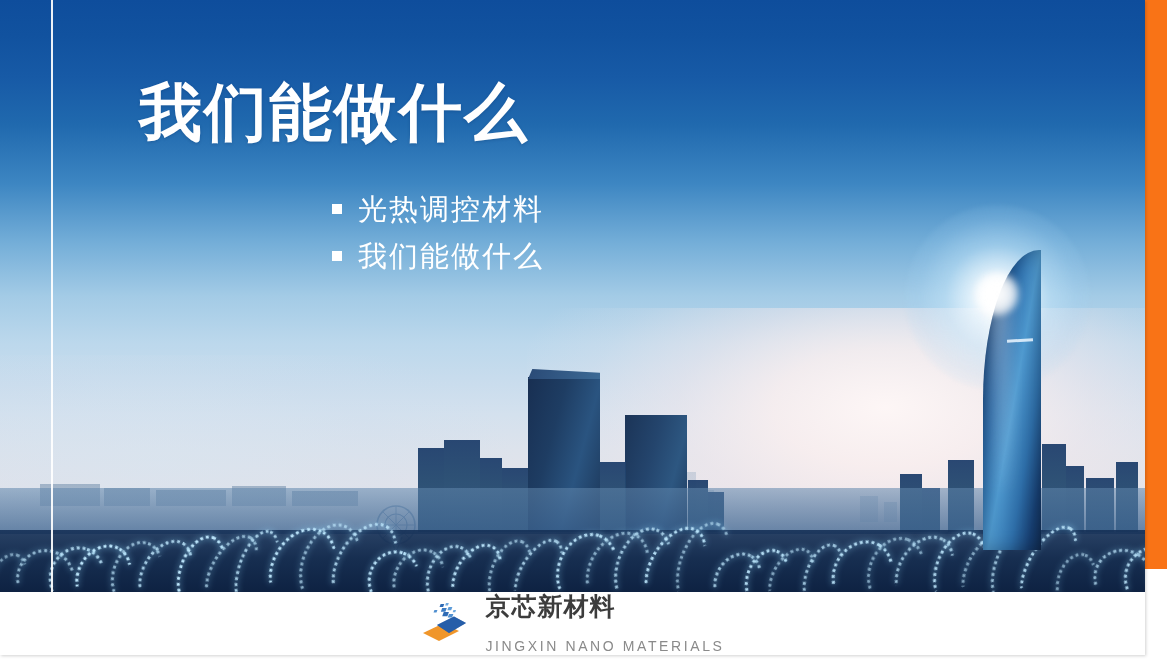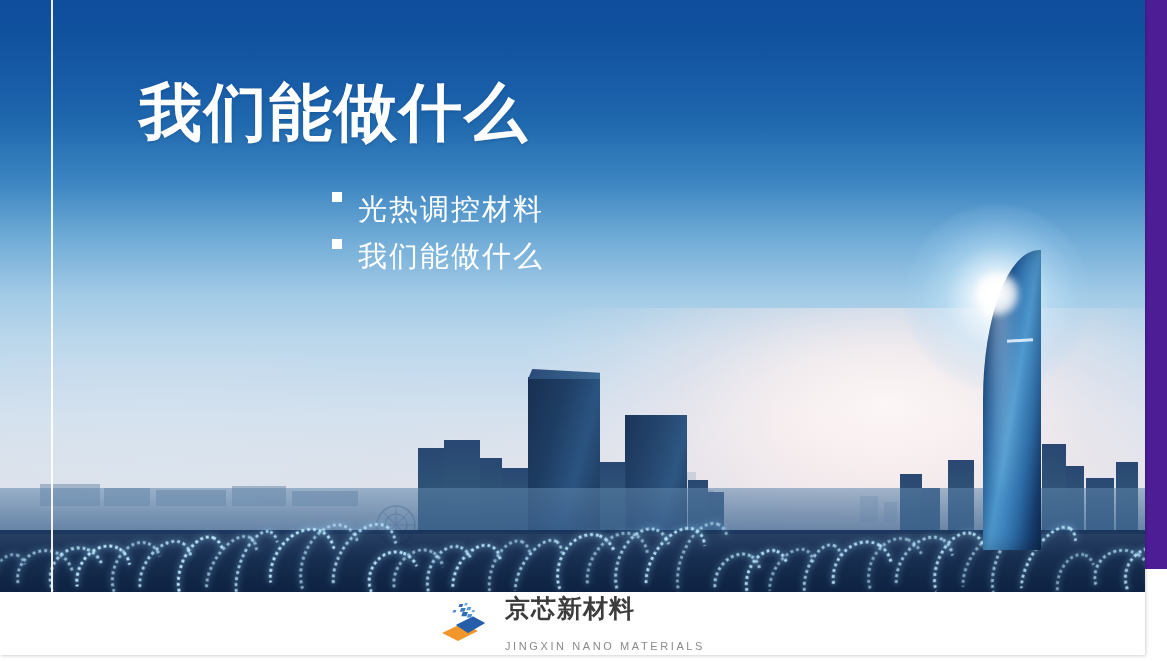--- a/index.html
+++ b/index.html
@@ -9,21 +9,21 @@
     width: 1167px;
     height: 661px;
     overflow: hidden;
     font-family: "Liberation Sans", sans-serif;
   }
 
   #stage {
     position: relative;
     width: 1167px;
     height: 569px;
-    background: #4c1d95;
+    background: #f97316;
   }
 
   
   .slide-frame {
     position: absolute;
     left: 0px;
     top: 0px;
     width: 1145px;
     height: 655px;
     background: #ffffff;
@@ -265,21 +265,21 @@
   .bullets {
     position: absolute;
     left: 332px;
     top: 192px;
     margin: 0;
     padding: 0;
     list-style: none;
   }
   .bullets li {
     display: flex;
-    align-items: flex-start;
+    align-items: center;
     margin-bottom: 12px;
   }
   .sq-bullet {
     width: 10px;
     height: 10px;
     background: #ffffff;
     margin-right: 16px;
     flex: 0 0 auto;
   }
   .bullet-text {
@@ -314,21 +314,21 @@
     flex: 0 0 auto;
   }
   .logo-words { display: flex; flex-direction: column; line-height: 1; }
   .logo-cn {
     font-size: 25px;
     font-weight: bold;
     color: #3c3c3c;
     letter-spacing: 1px;
   }
   .logo-en {
-    font-size: 11px;
+    font-size: 14px;
     color: #8a8a8a;
     letter-spacing: 2.6px;
     margin-top: 20px;
   }
 </style>
 </head>
 <body>
 
 <div id="stage">
 

